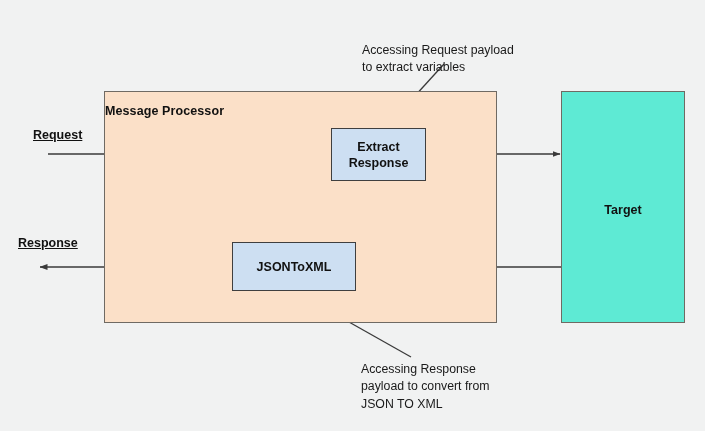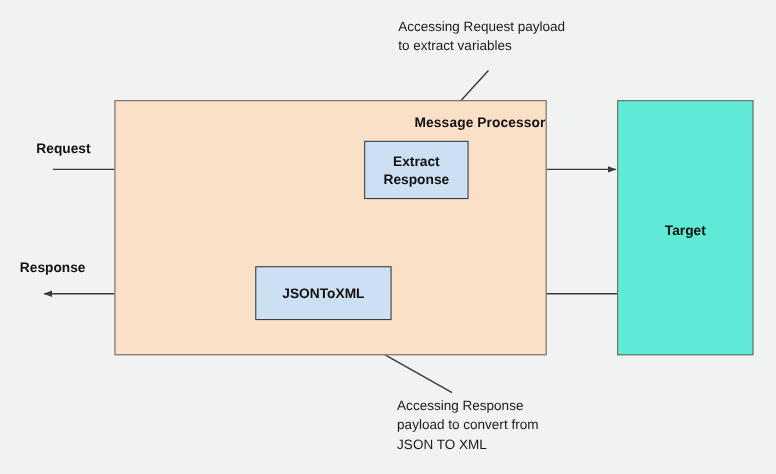--- a/index.html
+++ b/index.html
@@ -40,21 +40,21 @@
     height: 232px;
     background: #fbe0c8;
     border: 1.6px solid #6f6a63;
     display: block;
   }
   #message-processor-title {
     position: absolute;
     left: 0;
     top: 12px;
     width: 100%;
-    text-align: right;
+    text-align: left;
     font-size: 12.5px;
     font-weight: bold;
     color: #111111;
     letter-spacing: 0.1px;
   }
 
   
   #target-box {
     left: 561px;
     top: 91px;
@@ -103,33 +103,34 @@
     height: 49px;
   }
 
   
   .flow-label {
     position: absolute;
     font-size: 12.5px;
     font-weight: bold;
     color: #111111;
     white-space: nowrap;
+    text-decoration: underline;
   }
   #request-label { left: 33px; top: 128px; }
   #response-label { left: 18px; top: 236px; }
 
   
   .annotation {
     position: absolute;
     font-size: 12.3px;
     color: #1a1a1a;
     line-height: 1.42;
     white-space: pre-line;
   }
-  #annotation-request { left: 362px; top: 16px; }
+  #annotation-request { left: 362px; top: 42px; }
   #annotation-response { left: 361px; top: 361px; }
 </style>
 </head>
 <body>
 
 <div id="canvas">
 
   <svg id="svg-layer" viewBox="0 0 705 431" xmlns="http://www.w3.org/2000/svg">
     <defs>
       <marker id="arrowhead" markerWidth="8" markerHeight="6" refX="7.5" refY="3" orient="auto" markerUnits="userSpaceOnUse">

